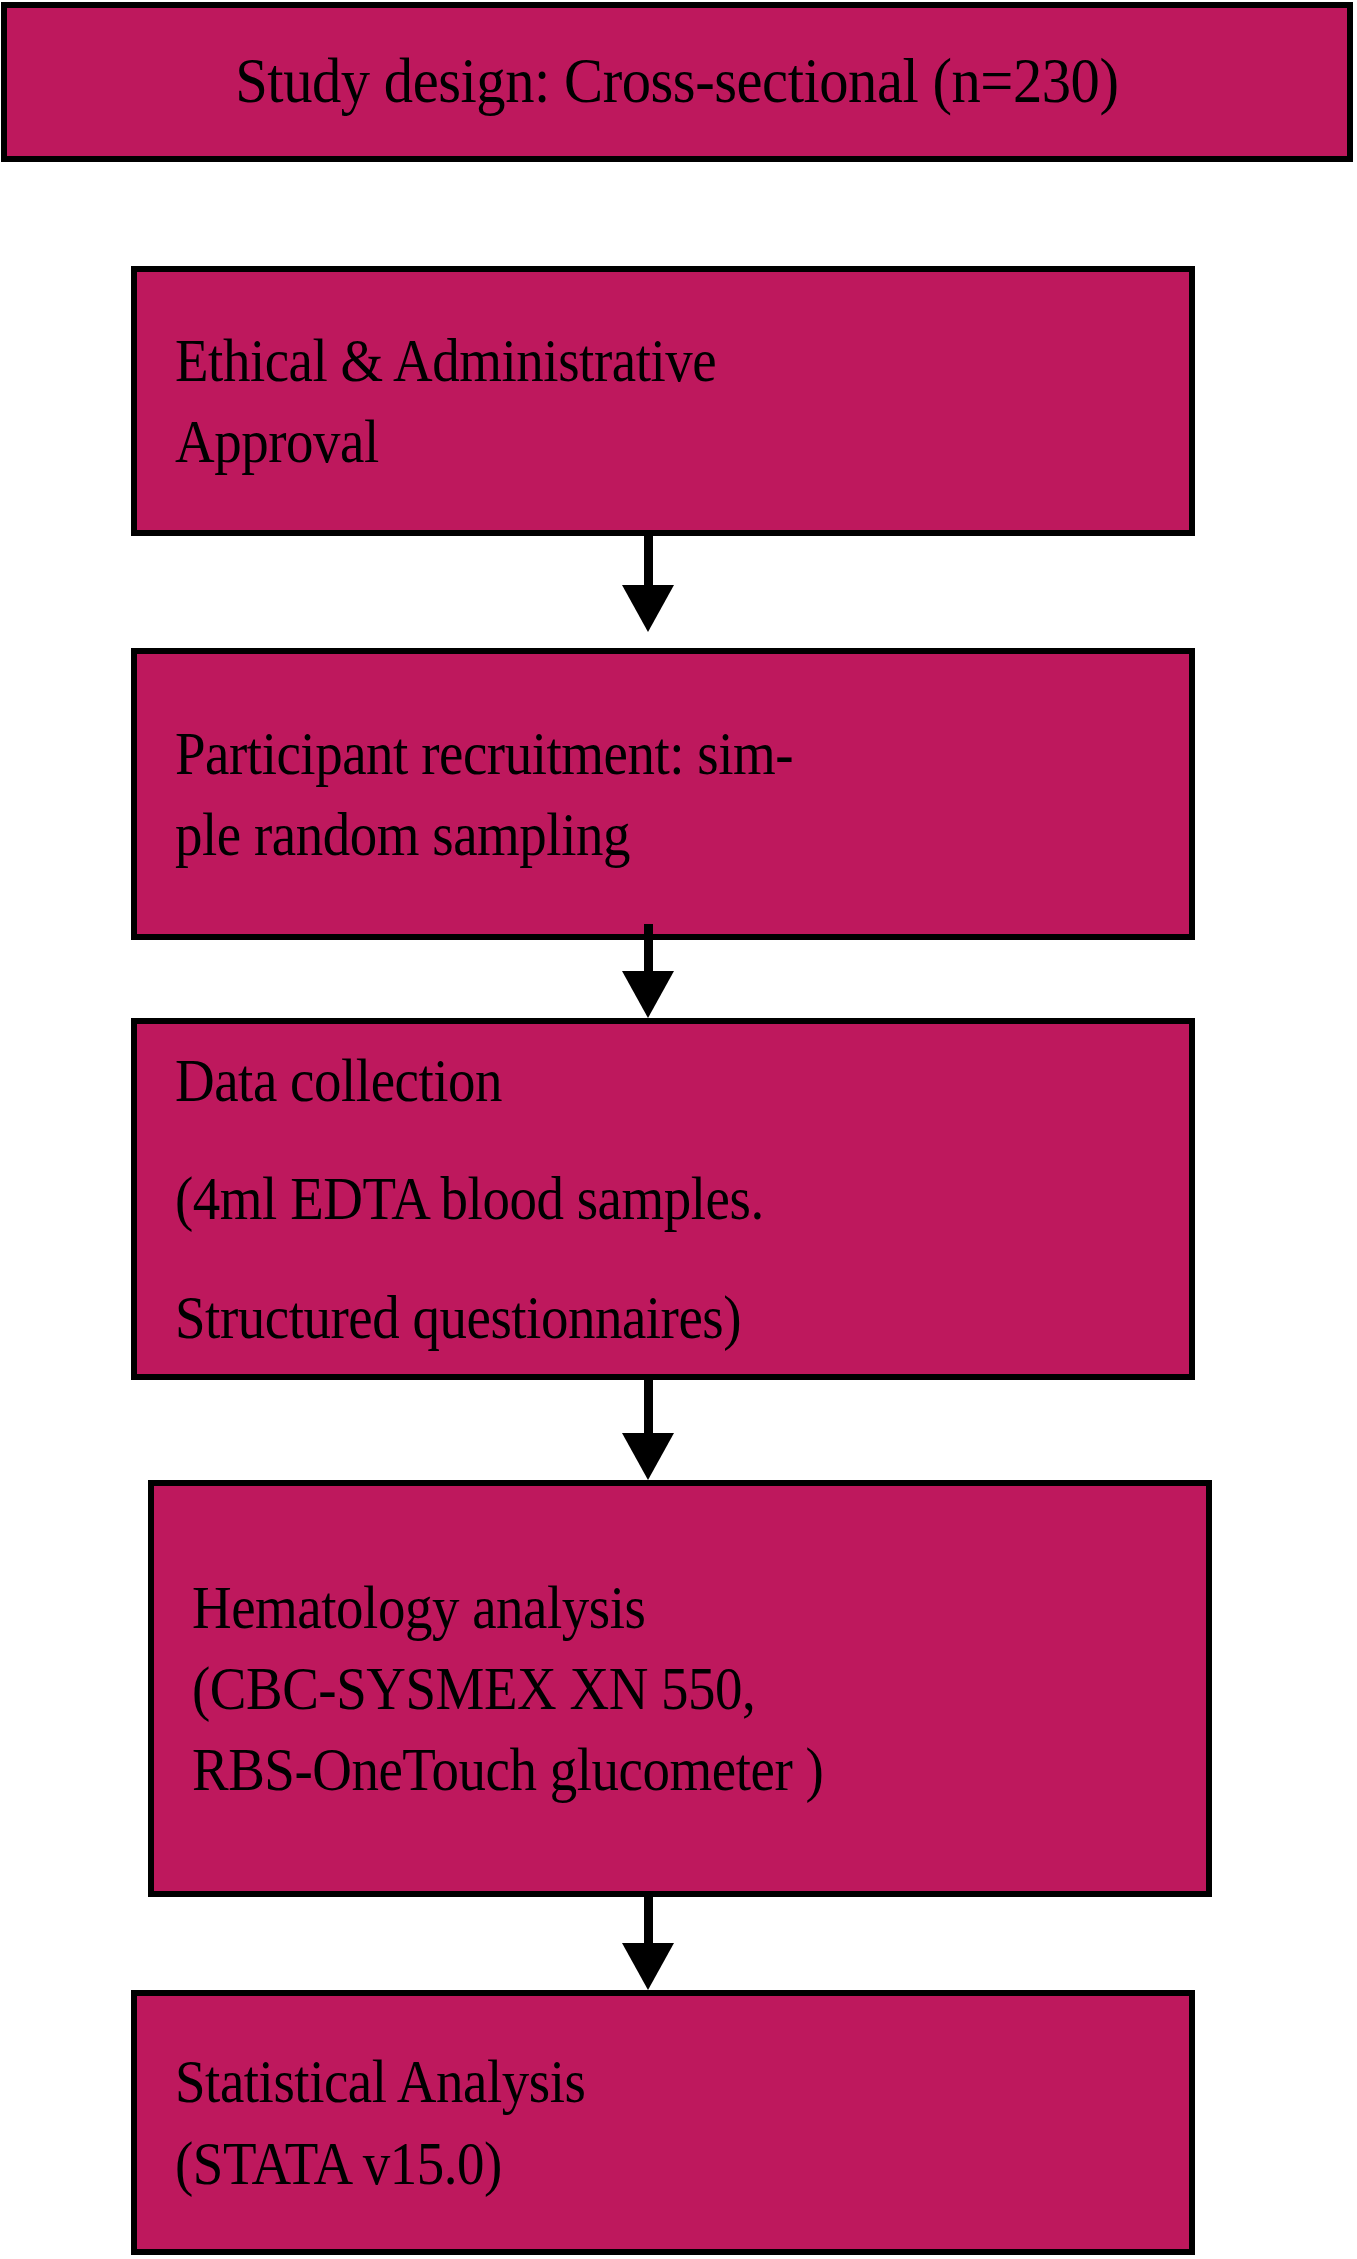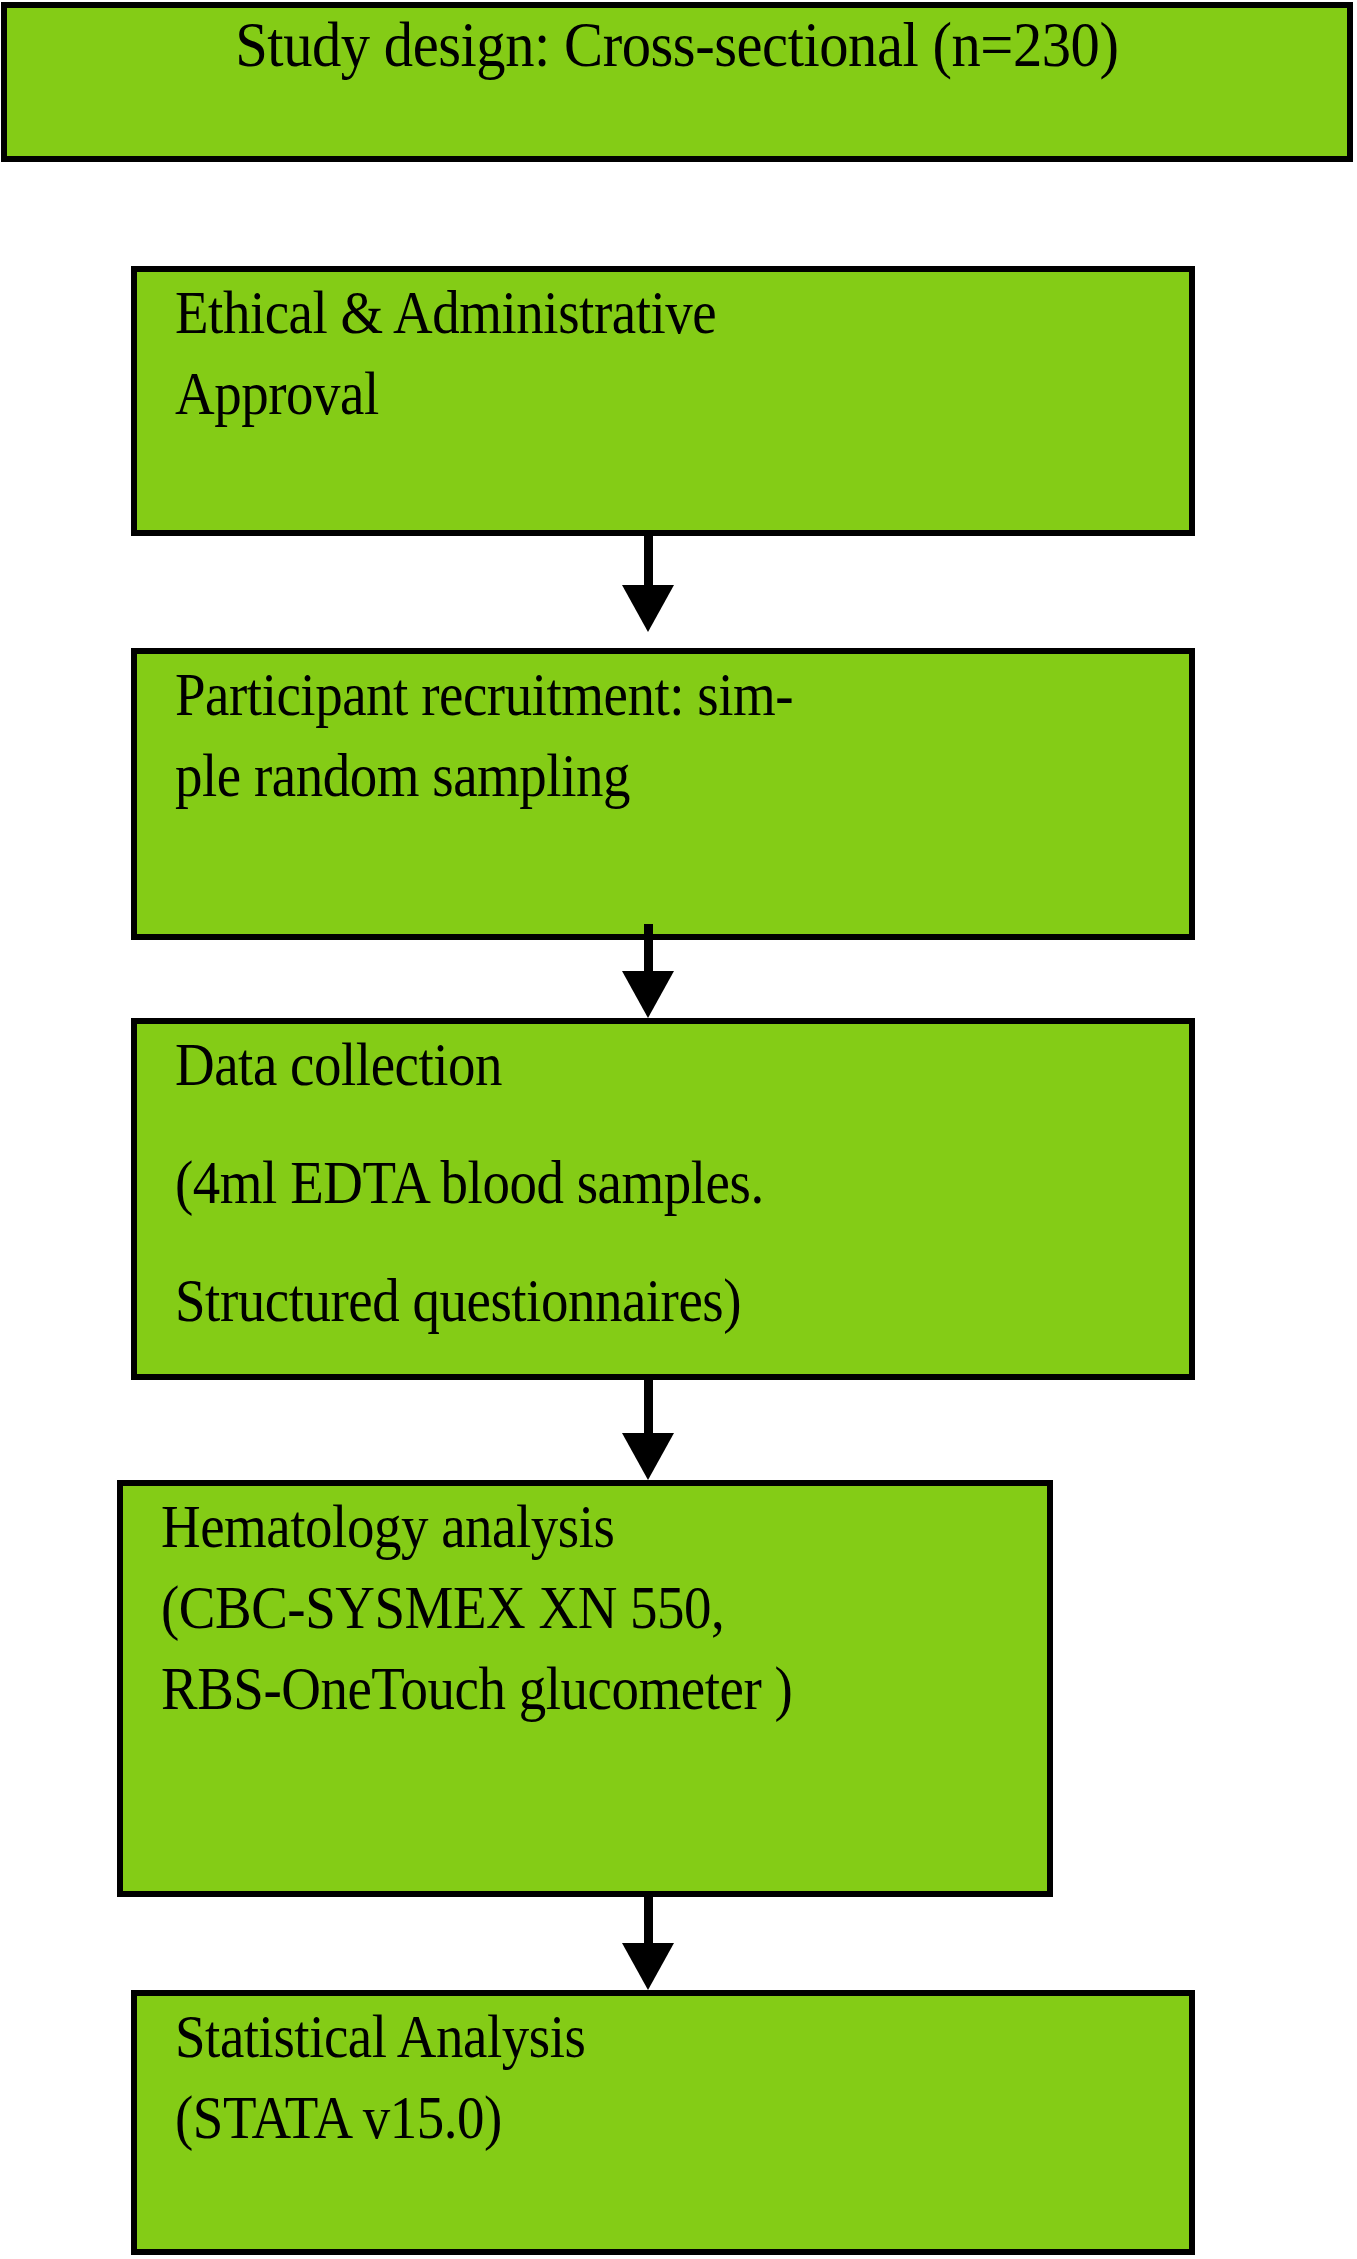--- a/index.html
+++ b/index.html
@@ -16,23 +16,24 @@
   }
   #flowchart {
     position: relative;
     width: 1357px;
     height: 2259px;
   }
   .node {
     position: absolute;
     box-sizing: border-box;
     border: 6px solid #000000;
-    background: #84cc16;
+    background: #be185d;
     display: flex;
     flex-direction: column;
+    justify-content: center;
   }
   .node.title-node {
     align-items: center;
     text-align: center;
   }
   .node.step-node {
     align-items: flex-start;
     text-align: left;
     padding-left: 38px;
   }
@@ -105,21 +106,21 @@
     <span class="node-line">Data collection</span>
     <span class="node-line">(4ml EDTA blood samples.</span>
     <span class="node-line">Structured questionnaires)</span>
   </div>
 
   <div class="arrow" style="left:622px; top:1380px; height:100px;">
     <div class="stem" style="height:55px;"></div>
     <div class="head" style="top:53px;"></div>
   </div>
 
-  <div class="node step-node" style="left:117px; top:1480px; width:936px; height:417px;">
+  <div class="node step-node" style="left:148px; top:1480px; width:1064px; height:417px;">
     <span class="node-line">Hematology analysis</span>
     <span class="node-line">(CBC-SYSMEX XN 550,</span>
     <span class="node-line">RBS-OneTouch glucometer )</span>
   </div>
 
   <div class="arrow" style="left:622px; top:1897px; height:93px;">
     <div class="stem" style="height:48px;"></div>
     <div class="head" style="top:46px;"></div>
   </div>
 

